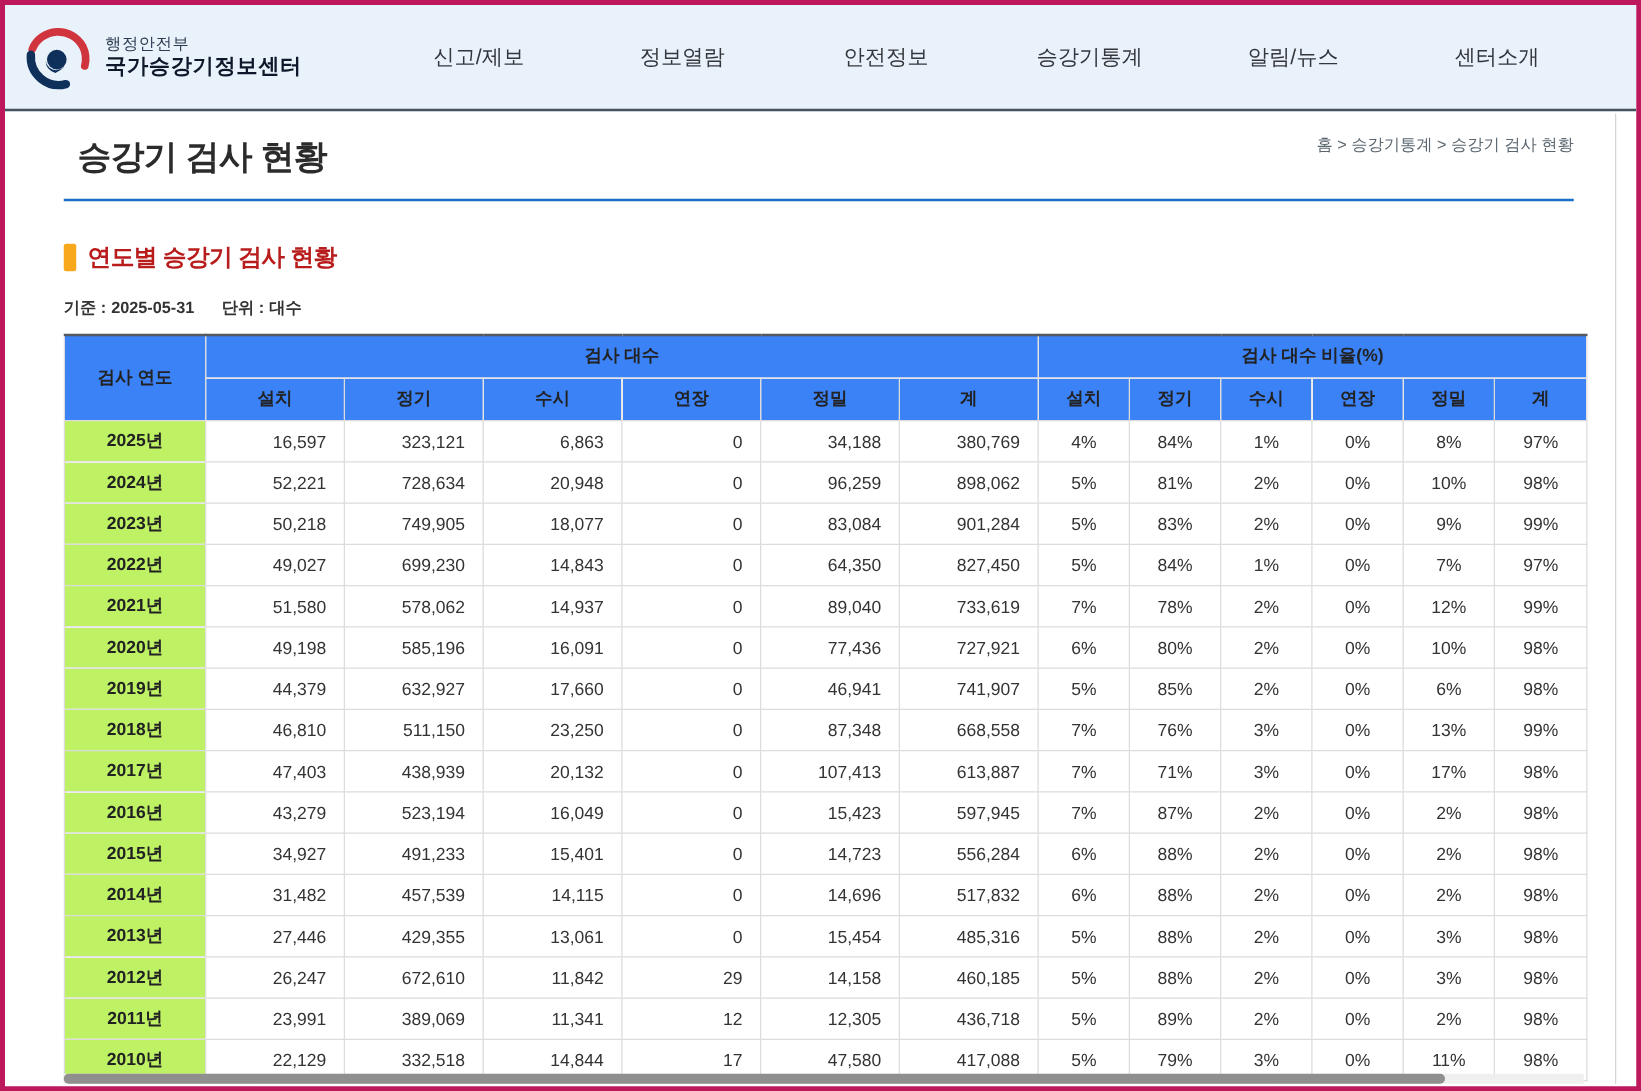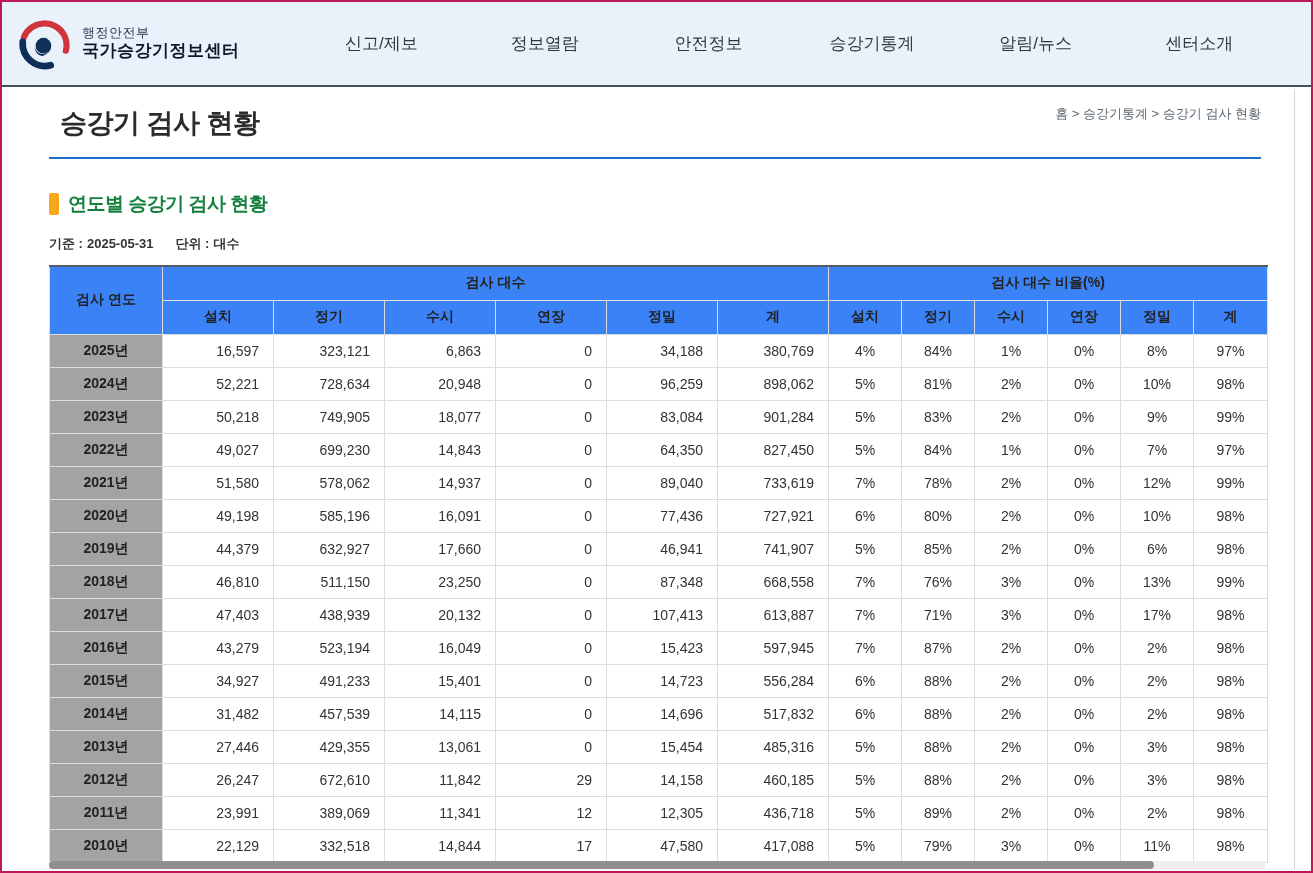--- a/index.html
+++ b/index.html
@@ -1,19 +1,19 @@
 <!DOCTYPE html>
 <html><head>
 <meta charset="utf-8">
 <style>
   * { margin:0; padding:0; box-sizing:border-box; }
   body { font-family:"Liberation Sans","DejaVu Sans",sans-serif; background:#9a9a9a; }
   .frame {
     width:1313px; height:873px; position:relative; overflow:hidden;
-    background:#ffffff; border:2px solid #be185d;
+    background:#ffffff; border:4px solid #be185d;
   }
   
   .app-header {
     height:85px; background:#e9f2fb; border-bottom:2px solid #46525f;
     display:flex; align-items:center; padding:0 10px 0 14px;
   }
   .logo { display:flex; align-items:center; gap:10px; cursor:pointer; }
   .logo-mark { width:56px; height:56px; }
   .logo-text { display:flex; flex-direction:column; line-height:1.15; }
   .ministry { font-size:13px; color:#2c3a52; letter-spacing:0.5px; }
@@ -29,35 +29,35 @@
     background:#ffffff; border-left:1px solid #d4d4d4;
   }
   
   .content { padding:18px 50px 0 47px; }
   .title-row { display:flex; justify-content:space-between; align-items:flex-start;margin-left:11px; }
   .page-title { font-size:27px; font-weight:bold; color:#2b2b2b; letter-spacing:-0.5px; }
   .breadcrumb { font-size:13px; color:#5b6670; margin-bottom:6px; cursor:pointer; }
   .title-divider { border:none; border-top:2px solid #1b6fc9; margin-top:16px; }
   .section-head { display:flex; align-items:center; gap:9px; margin-top:32px; }
   .section-marker { width:10px; height:22px; background:#f8a81c; border-radius:2px; }
-  .section-title { font-size:19px; font-weight:bold; color:#15803d; letter-spacing:-0.5px; }
+  .section-title { font-size:19px; font-weight:bold; color:#b91c1c; letter-spacing:-0.5px; }
   .meta-line { margin-top:18px; font-size:13px; font-weight:bold; color:#333333; }
   .meta-line .val { margin-left:4px; }
   .meta-gap { display:inline-block; width:22px; }
   
   table.stats {
     margin-top:12px; border-collapse:collapse; table-layout:fixed; width:1216px;
     border-top:2px solid #555a60; font-size:14px; color:#333;
   }
   table.stats th, table.stats td { border:1px solid #dcdcdc; overflow:hidden; white-space:nowrap; }
   table.stats thead th {
     background:#3b82f6; font-weight:bold; text-align:center; height:34px; color:#222;
   }
   table.stats tbody th {
-    background:#a3a3a3; font-weight:bold; text-align:center; height:33px; color:#222;
+    background:#bef264; font-weight:bold; text-align:center; height:33px; color:#222;
   }
   table.stats tbody td { background:#ffffff; height:33px; }
   td.num { text-align:right; padding-right:14px; }
   td.pct { text-align:center; }
   
   .h-scroll {
     position:absolute; left:47px; bottom:2px; width:1216px; height:8px;
     background:#efefef;
   }
   .h-scroll .thumb {

